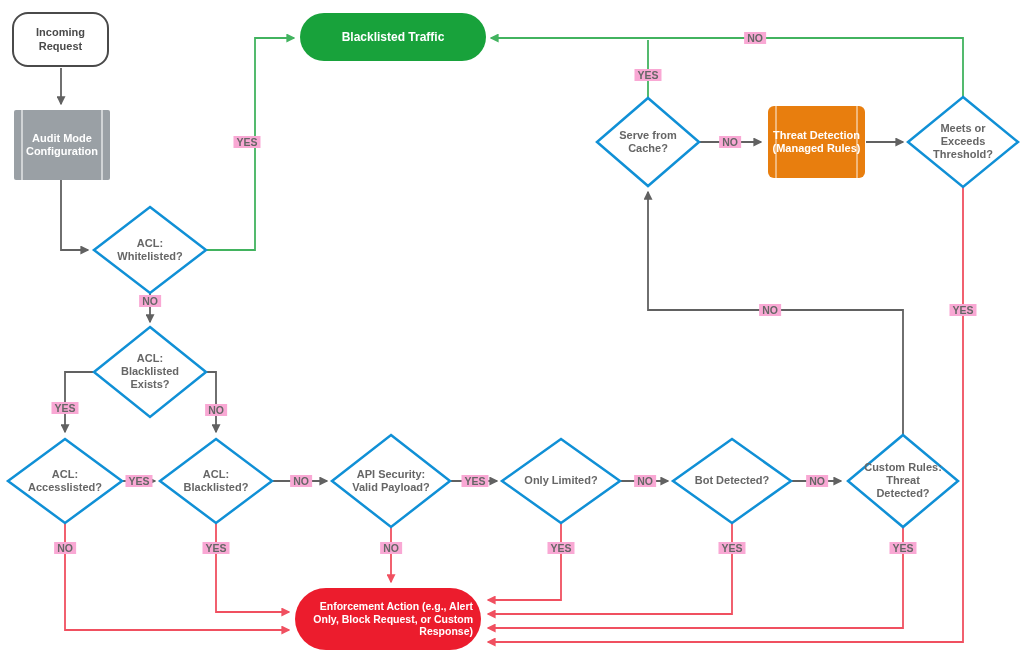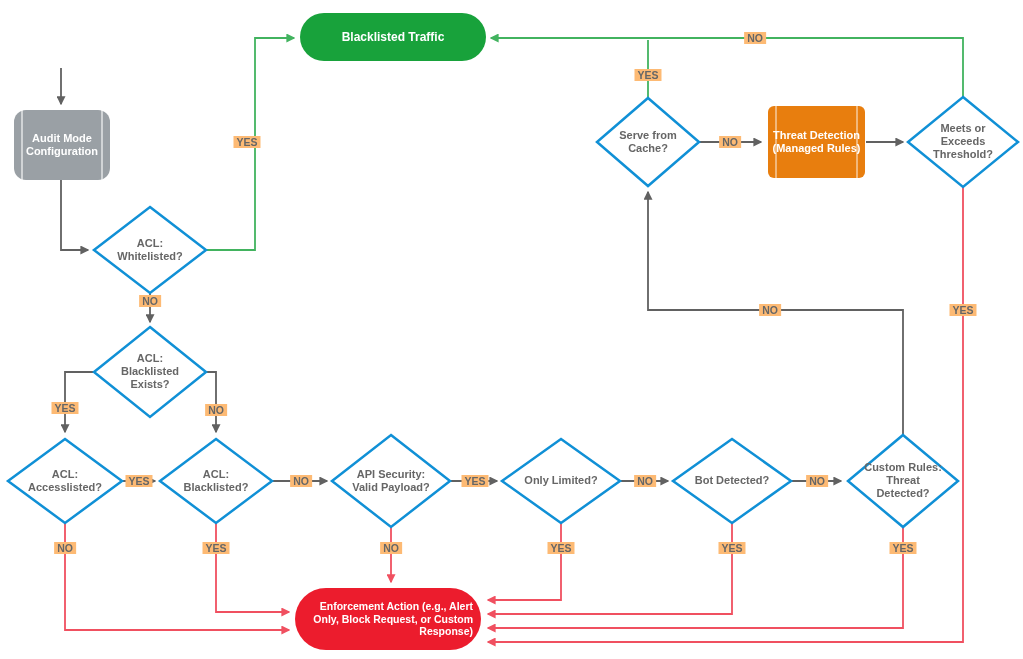--- a/index.html
+++ b/index.html
@@ -10,21 +10,21 @@
   .wires{position:absolute;left:0;top:0;}
   .node{
     position:absolute;display:flex;align-items:center;justify-content:center;
     text-align:center;font-weight:bold;box-sizing:border-box;line-height:1.2;
   }
   .start{
     background:#ffffff;border:2.5px solid #4a4a4a;border-radius:16px;
     color:#4a4a4a;font-size:11px;
   }
   .process-gray{
-    color:#ffffff;font-size:11px;border-radius:12px;padding:20px 12px;
+    color:#ffffff;font-size:11px;border-radius:2px;padding:20px 12px;
     background:
       linear-gradient(to right,
         rgba(255,255,255,0) 7px, rgba(255,255,255,.55) 7px, rgba(255,255,255,.55) 9px, rgba(255,255,255,0) 9px,
         rgba(255,255,255,0) calc(100% - 9px), rgba(255,255,255,.55) calc(100% - 9px),
         rgba(255,255,255,.55) calc(100% - 7px), rgba(255,255,255,0) calc(100% - 7px)),
       #9aa0a5;
   }
   .process-orange{
     color:#ffffff;font-size:11px;border-radius:6px;padding:4px 2px;
     background:
@@ -35,21 +35,21 @@
       #e87e0e;
   }
   .pill-green{background:#18a23b;color:#fff;border-radius:26px;font-size:12px;}
   .pill-red{background:#ec1c2d;color:#fff;border-radius:31px;font-size:10.5px;padding:4px 8px;}
   .dlabel{
     position:absolute;transform:translate(-50%,-50%);color:#666666;
     font-weight:bold;font-size:11px;text-align:center;line-height:1.2;
   }
   .elabel{
     position:absolute;transform:translate(-50%,-50%);color:#666666;
-    font-weight:bold;font-size:10.5px;background:#fdba74;padding:0 3px;white-space:nowrap;
+    font-weight:bold;font-size:10.5px;background:#f9a8d4;padding:0 3px;white-space:nowrap;
   }
 </style>
 </head>
 <body>
 
 <div class="canvas">
 
   <svg class="wires" width="1023" height="659" viewBox="0 0 1023 659">
     <defs>
       <marker id="ag" viewBox="0 0 10 10" refX="8.5" refY="5" markerWidth="9" markerHeight="9" orient="auto" markerUnits="userSpaceOnUse">
@@ -102,20 +102,23 @@
       <polygon points="216,439 272,481 216,523 160,481"></polygon>
       <polygon points="391,435 450,481 391,527 332,481"></polygon>
       <polygon points="561,439 620,481 561,523 502,481"></polygon>
       <polygon points="732,439 791,481 732,523 673,481"></polygon>
       <polygon points="903,435 958,481 903,527 848,481"></polygon>
       <polygon points="648,98 699,142 648,186 597,142"></polygon>
       <polygon points="963,97 1018,142 963,187 908,142"></polygon>
     </g>
   </svg>
 
+  <div class="node start" style="left:12px;top:12px;width:97px;height:55px;">
+    <span>Incoming Request</span>
+  </div>
 
   <div class="node process-gray" style="left:14px;top:110px;width:96px;height:70px;">
     <span>Audit Mode Configuration</span>
   </div>
 
   <div class="node pill-green" style="left:300px;top:13px;width:186px;height:48px;">
     <span>Blacklisted Traffic</span>
   </div>
 
   <div class="node process-orange" style="left:768px;top:106px;width:97px;height:72px;">

